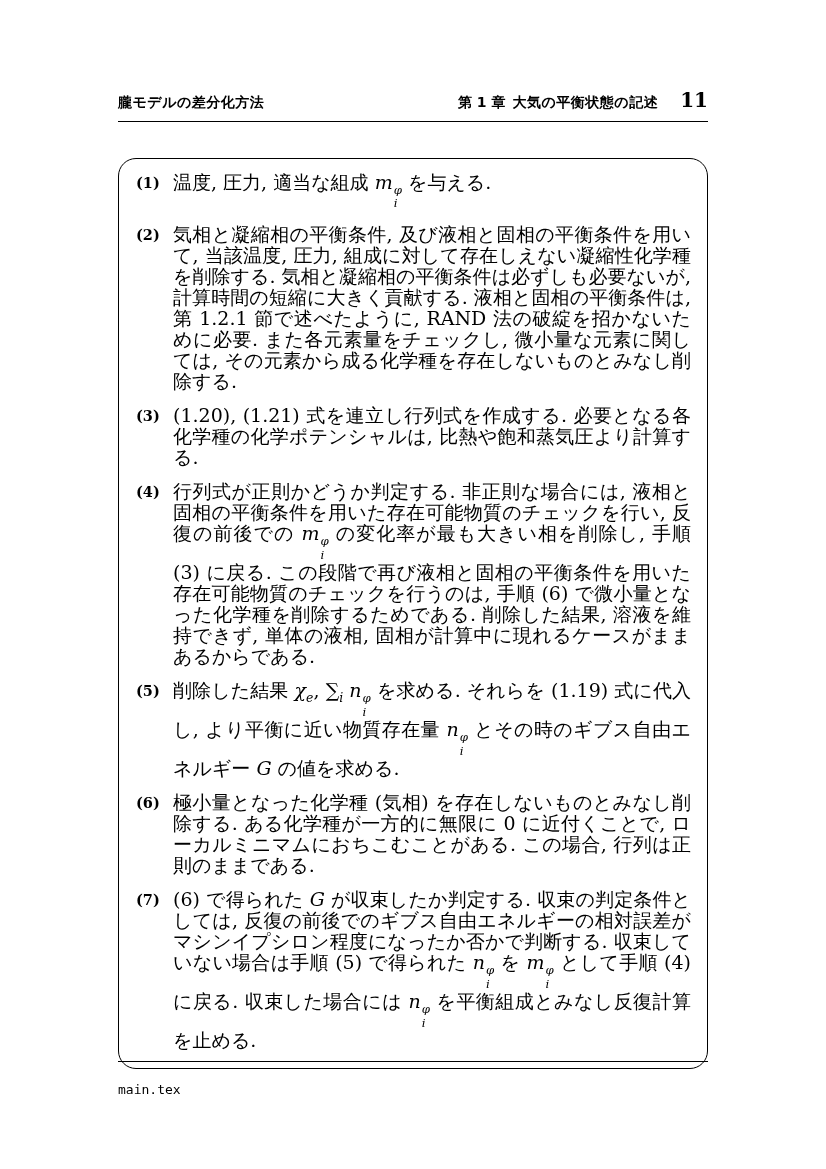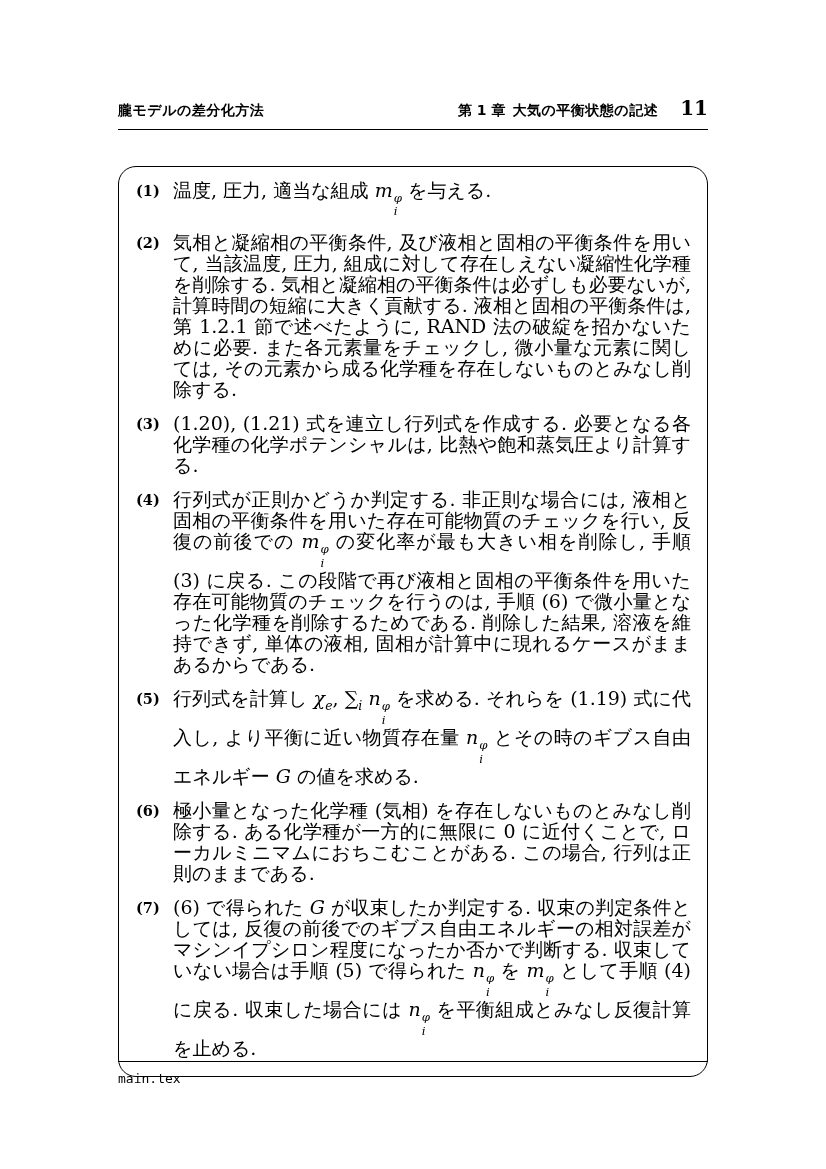--- a/index.html
+++ b/index.html
@@ -1,21 +1,21 @@
 <!DOCTYPE html>
 <html lang="ja"><head>
 <meta charset="utf-8">
 <style>
   html, body { margin: 0; padding: 0; background: #ffffff; }
   body {
     width: 826px; height: 1169px; position: relative; overflow: hidden;
     font-family: "DejaVu Serif", serif; color: #000000;
     -webkit-font-smoothing: antialiased;
   }
-  .content { position: absolute; left: 118px; right: 118px; top: 8px; }
+  .content { position: absolute; left: 118px; right: 118px; top: 0; }
 
   
   .header {
     margin-top: 88px;
     display: flex; justify-content: space-between; align-items: baseline;
     border-bottom: 1px solid #000; padding-bottom: 9px;
   }
   .header-left {
     font-family: "DejaVu Sans", sans-serif; font-weight: bold; font-size: 14px;
     letter-spacing: 0.5px;
@@ -53,21 +53,21 @@
   .math sub, .math sup { font-size: 0.66em; font-style: italic; }
   .ss {
     display: inline-flex; flex-direction: column; align-items: flex-start;
     font-size: 0.62em; line-height: 1.15; vertical-align: -0.42em; margin-left: 1px;
   }
   .ss .up, .ss .dn { display: block; font-style: italic; }
 
   
   .footer {
     position: absolute; left: 118px; right: 118px; top: 1061px;
-    border-top: 1px solid #000; padding-top: 9px;
+    border-top: 1px solid #000; padding-top: 20px;
     display: flex; justify-content: space-between; align-items: flex-start; gap: 20px;
   }
   .footer-left { font-family: "DejaVu Sans Mono", monospace; font-size: 13px; }
   .footer-right { font-family: "DejaVu Serif", serif; font-size: 13px; }
 </style>
 </head>
 <body>
 
 <div class="content">
 
@@ -103,21 +103,21 @@
   <div class="item">
     <span class="item-num">(4)</span>
     <div class="item-body"><span>行列式が正則かどうか判定する. 非正則な場合には, 液相と固相の平衡条件を用いた存在可能物質のチェックを行い, 反復の前後での </span><span class="math">m<span class="ss">
                 <span class="up">φ</span>
                 <span class="dn">i</span>
               </span></span><span> の変化率が最も大きい相を削除し, 手順 (3) に戻る. この段階で再び液相と固相の平衡条件を用いた存在可能物質のチェックを行うのは, 手順 (6) で微小量となった化学種を削除するためである. 削除した結果, 溶液を維持できず, 単体の液相, 固相が計算中に現れるケースがままあるからである.</span></div>
   </div>
 
   <div class="item">
     <span class="item-num">(5)</span>
-    <div class="item-body"><span>行列式を計算し </span><span class="math">χ<sub>e</sub></span><span>, </span><span class="math">∑<sub>i</sub></span><span> </span><span class="math">n<span class="ss">
+    <div class="item-body"><span>削除した結果 </span><span class="math">χ<sub>e</sub></span><span>, </span><span class="math">∑<sub>i</sub></span><span> </span><span class="math">n<span class="ss">
                 <span class="up">φ</span>
                 <span class="dn">i</span>
               </span></span><span> を求める. それらを (1.19) 式に代入し, より平衡に近い物質存在量 </span><span class="math">n<span class="ss">
                 <span class="up">φ</span>
                 <span class="dn">i</span>
               </span></span><span> とその時のギブス自由エネルギー </span><span class="math">G</span><span> の値を求める.</span></div>
   </div>
 
   <div class="item">
     <span class="item-num">(6)</span>

